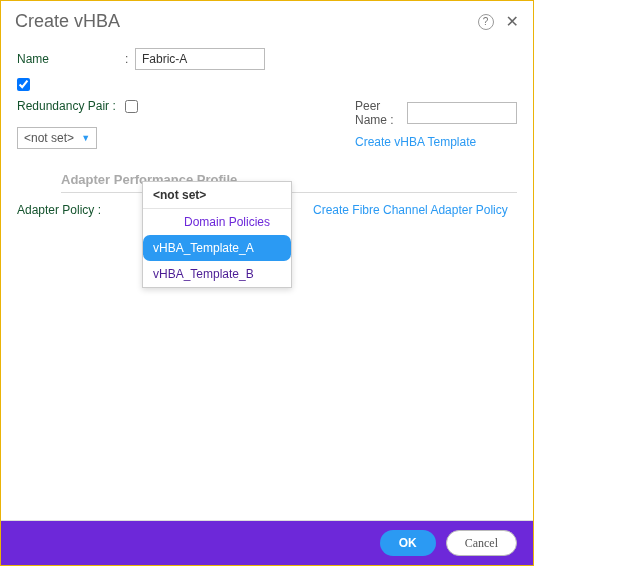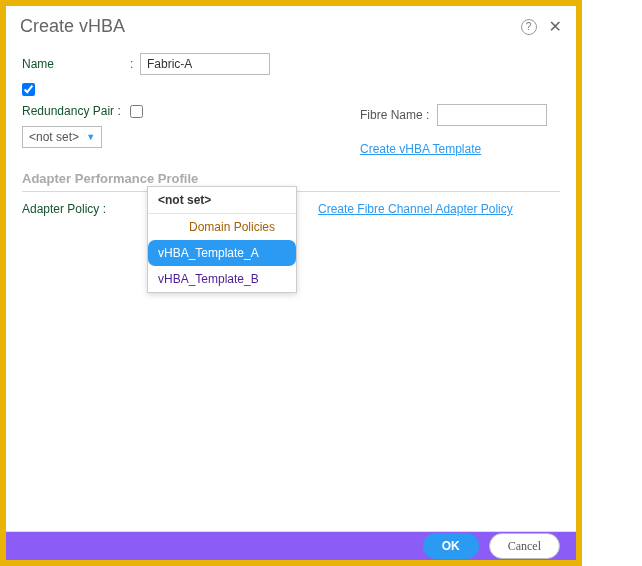--- a/index.html
+++ b/index.html
@@ -3,23 +3,23 @@
   <meta charset="utf-8">
   <style>
     * { box-sizing: border-box; margin: 0; padding: 0; }
     body {
       font-family: Arial, Helvetica, sans-serif;
       font-size: 12px;
       color: #555;
       background: #fff;
     }
     .dialog {
-      width: 582px;
+      width: 534px;
       height: 566px;
-      border: 6px solid #eab308;
+      border: 1px solid #eab308;
       position: relative;
       background: #fff;
     }
     .titlebar {
       display: flex;
       align-items: center;
       justify-content: space-between;
       padding: 10px 14px 12px 14px;
     }
     .titlebar h1 {
@@ -68,34 +68,32 @@
       border: 1px solid #bbb;
       padding: 2px 6px;
       font-size: 12px;
       color: #333;
       font-family: inherit;
     }
     .text-input.name { width: 130px; }
     .text-input.peer { width: 110px; }
     .two-col {
       display: flex;
-      align-items: flex-end;
     }
     .left-block { width: 338px; }
     .right-block { flex: 1; }
     .peer-row {
       display: flex;
       align-items: center;
     }
     .peer-label { margin-right: 8px; color: #555; }
     .link {
       color: #2b9af3;
       cursor: pointer;
       font-size: 12px;
-      text-decoration: underline;
     }
     .link.create-template { display: inline-block; margin-top: 8px; }
     .link.create-policy { display: inline-block; }
     .select-wrap {
       position: relative;
       display: inline-block;
     }
     .select-control {
       height: 22px;
       border: 1px solid #bbb;
@@ -119,20 +117,21 @@
     }
     .section-header {
       margin-top: 10px;
       font-weight: bold;
       color: #aaa;
       height: 26px;
       display: flex;
       align-items: center;
       border-bottom: 1px solid #d9d9d9;
       font-size: 13px;
+      margin-left: 44px;
     }
     .section-body {
       display: flex;
       margin-top: 10px;
     }
     .dropdown {
       position: absolute;
       top: 0;
       left: 0;
       width: 150px;
@@ -143,45 +142,45 @@
     }
     .dropdown-item {
       padding: 6px 10px;
       font-size: 12px;
       cursor: pointer;
       color: #4c1d95;
     }
     .dropdown-item.notset { font-weight: bold; color: #333; }
     .dropdown .sep { border-top: 1px solid #e4e4e4; margin: 0; }
     .dropdown-item.group {
-      color: #a16207;
+      color: #6d28d9;
       cursor: default;
       padding-left: 41px;
     }
     .dropdown-item.highlight {
       background: #2b9af3;
       color: #fff;
       border-radius: 7px;
     }
     .dropdown-pos {
       position: absolute;
       left: 141px;
       top: 137px;
     }
     .footer {
       position: absolute;
       bottom: 0;
       right: 0;
       width: 100%;
       border-top: 1px solid #ddd;
-      padding: 1px 16px;
+      padding: 9px 16px;
       display: flex;
       justify-content: flex-end;
       gap: 10px;
-      background: #8b5cf6;
+      background: #6d28d9;
     }
     .btn {
       height: 26px;
       padding: 0 18px;
       border-radius: 13px;
       font-size: 12px;
       cursor: pointer;
       display: inline-flex;
       align-items: center;
       justify-content: center;
@@ -226,21 +225,21 @@
 
     <div class="two-col">
       <div class="left-block">
         <div class="row">
           <div class="label-col">Redundancy Pair :</div>
           <input type="checkbox" style="">
         </div>
       </div>
       <div class="right-block">
         <div class="peer-row">
-          <span class="peer-label">Fibre Name :</span>
+          <span class="peer-label">Peer Name :</span>
           <input class="text-input peer" type="text" value="" style="">
         </div>
       </div>
     </div>
 
     <div class="two-col">
       <div class="left-block">
         <div class="row">
           <div class="select-wrap">
             <div class="select-control">

